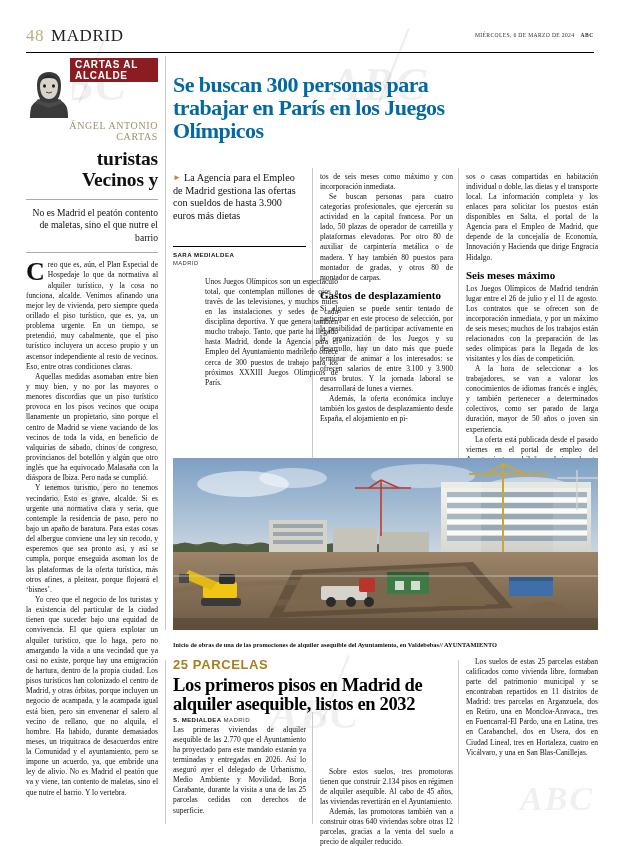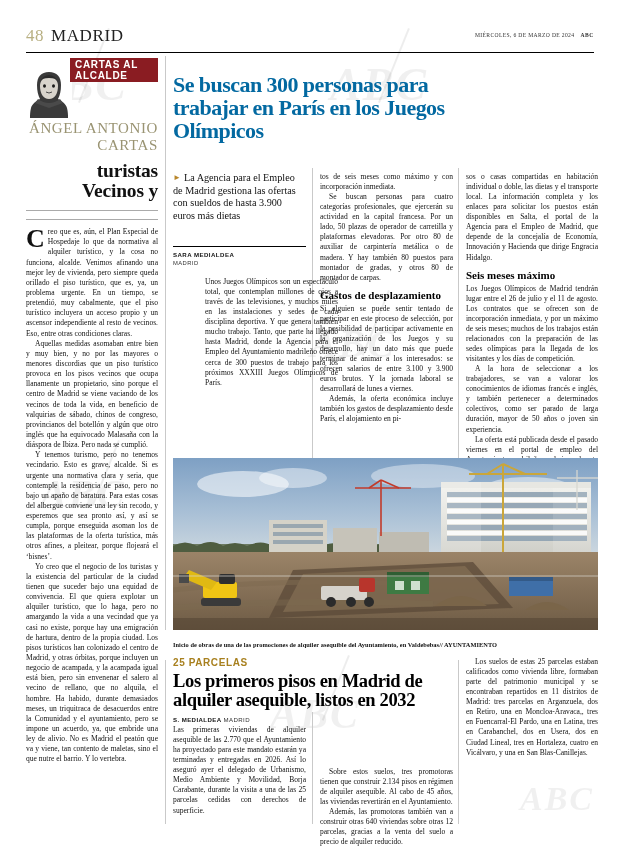--- a/index.html
+++ b/index.html
@@ -31,21 +31,21 @@
 
   .rule-top{position:absolute;left:26px;right:26px;top:52px;height:1px;background:#000;}
 
   
   .col{position:absolute;}
   .vrule{position:absolute;width:1px;background:#c9c9c9;}
 
   
   .kicker-band{background:#8a1c22;color:#fff;font-family:"Liberation Sans",sans-serif;
      font-size:10px;font-weight:700;letter-spacing:.7px;padding:1px 5px;display:inline-block;}
-  .author-name{font-family:"Liberation Serif",serif;color:#9a9473;font-size:15px;
+  .author-name{font-family:"Liberation Serif",serif;color:#9a9473;font-size:10px;
      letter-spacing:.6px;text-align:right;line-height:1.12;margin-top:4px;}
   .op-title{font-family:"Liberation Serif",serif;font-weight:700;font-size:19.5px;
      line-height:1.04;text-align:right;margin-top:7px;letter-spacing:-.2px;}
   .op-rule{height:1px;background:#aaa;margin:9px 0 7px 0;}
   .op-sub{font-family:"Liberation Serif",serif;font-size:9.6px;line-height:1.30;
      text-align:right;color:#111;}
   .op-rule2{height:1px;background:#aaa;margin:8px 0 7px 0;}
   .op-body{font-family:"Liberation Serif",serif;font-size:7.55px;line-height:1.345;
      text-align:justify;color:#111;hyphens:auto;}
   .op-body p{margin:0;text-indent:9px;}
@@ -73,21 +73,21 @@
   .body p.first{text-indent:0;}
   .subhead{font-family:"Liberation Serif",serif;font-weight:700;font-size:11px;
      line-height:1.1;margin:6px 0 3px 0;color:#000;}
 
   
   .photo{position:absolute;overflow:hidden;background:#8fa7bd;}
   .cap{font-family:"Liberation Serif",serif;font-weight:700;font-size:6.35px;
      color:#111;letter-spacing:.05px;}
 
   
-  .epigraph{font-family:"Liberation Sans",sans-serif;font-weight:700;font-size:10px;
+  .epigraph{font-family:"Liberation Sans",sans-serif;font-weight:700;font-size:13px;
      letter-spacing:.6px;color:#a8801f;}
   .headline2{font-family:"Liberation Serif",serif;font-weight:700;font-size:18.5px;
      line-height:1.045;letter-spacing:-.35px;color:#000;margin-top:4px;}
   .byline2{font-family:"Liberation Sans",sans-serif;font-size:6.1px;letter-spacing:.4px;}
   .byline2 b{font-weight:700;}
   .byline2 .city{color:#333;}
 </style>
 </head>
 <body>
 
@@ -147,20 +147,21 @@
     <div style="margin-top:62px;">
       <div class="author-name">
         <div>ÁNGEL ANTONIO</div>
         <div>CARTAS</div>
       </div>
       <div class="op-title">
         <div>turistas</div>
         <div>Vecinos y</div>
       </div>
       <div class="op-rule"></div>
+      <div class="op-sub">No es Madrid el peatón contento de maletas, sino el que nutre el barrio</div>
       <div class="op-rule2"></div>
 
       <div class="op-body">
         <p class="first"><span class="dropcap">C</span><span>reo que es, aún, el Plan Especial de Hospedaje lo que da normativa al alquiler turístico, y la cosa no funciona, alcalde. Venimos afinando una mejor ley de vivienda, pero siempre queda orillado el piso turístico, que es, ya, un problema urgente. En un tiempo, se pretendió, muy cabalmente, que el piso turístico incluyera un acceso propio y un ascensor independiente al resto de vecinos. Eso, entre otras condiciones claras.</span></p>
         <p>Aquellas medidas asomaban entre bien y muy bien, y no por las mayores o menores discordias que un piso turístico provoca en los pisos vecinos que ocupa llanamente un propietario, sino porque el centro de Madrid se viene vaciando de los vecinos de toda la vida, en beneficio de valquirias de sábado, chinos de congreso, provincianos del botellón y algún que otro inglés que ha equivocado Malasaña con la diáspora de Ibiza. Pero nada se cumplió.</p>
         <p>Y tenemos turismo, pero no tenemos vecindario. Esto es grave, alcalde. Si es urgente una normativa clara y seria, que contemple la residencia de paso, pero no bajo un apaño de baratura. Para estas cosas del albergue conviene una ley sin recodo, y esperemos que sea pronto así, y así se cumpla, porque enseguida asoman los de las plataformas de la oferta turística, más otros afines, a pleitear, porque flojeará el ‘bisnes’.</p>
         <p>Yo creo que el negocio de los turistas y la existencia del particular de la ciudad tienen que suceder bajo una equidad de convivencia. El que quiera explotar un alquiler turístico, que lo haga, pero no amargando la vida a una vecindad que ya casi no existe, porque hay una emigración de hartura, dentro de la propia ciudad. Los pisos turísticos han colonizado el centro de Madrid, y otras órbitas, porque incluyen un negocio de acampada, y la acampada igual está bien, pero sin envenenar el salero al vecino de rellano, que no alquila, el hombre. Ha habido, durante demasiados meses, un triquitraca de desacuerdos entre la Comunidad y el ayuntamiento, pero se impone un acuerdo, ya, que embride una ley de alivio. No es Madrid el peatón que va y viene, tan contento de maletas, sino el que nutre el barrio. Y lo vertebra.</p>
       </div>
     </div>
   </div>
@@ -188,21 +189,21 @@
   </div>
 
   <div class="col" style="left:320px;top:172px;width:133px;">
     <div class="body">
       <p class="first">tos de seis meses como máximo y con incorporación inmediata.</p>
       <p>Se buscan personas para cuatro categorías profesionales, que ejercerán su actividad en la capital francesa. Por un lado, 50 plazas de operador de carretilla y plataformas elevadoras. Por otro 80 de auxiliar de carpintería metálica o de madera. Y hay también 80 puestos para montador de gradas, y otros 80 de montador de carpas.</p>
     </div>
     <div class="subhead">Gastos de desplazamiento</div>
     <div class="body">
       <p class="first">Si alguien se puede sentir tentado de participar en este proceso de selección, por la posibilidad de participar activamente en la organización de los Juegos y su desarrollo, hay un dato más que puede terminar de animar a los interesados: se ofrecen salarios de entre 3.100 y 3.900 euros brutos. Y la jornada laboral se desarrollará de lunes a viernes.</p>
-      <p>Además, la oferta económica incluye también los gastos de desplazamiento desde París, el alojamiento en pi-</p>
+      <p>Además, la oferta económica incluye también los gastos de desplazamiento desde España, el alojamiento en pi-</p>
     </div>
   </div>
 
   <div class="col" style="left:466px;top:172px;width:132px;">
     <div class="body">
       <p class="first">sos o casas compartidas en habitación individual o doble, las dietas y el transporte local. La información completa y los enlaces para solicitar los puestos están disponibles en Salta, el portal de la Agencia para el Empleo de Madrid, que depende de la concejalía de Economía, Innovación y Hacienda que dirige Engracia Hidalgo.</p>
     </div>
     <div class="subhead">Seis meses máximo</div>
     <div class="body">
       <p class="first">Los Juegos Olímpicos de Madrid tendrán lugar entre el 26 de julio y el 11 de agosto. Los contratos que se ofrecen son de incorporación inmediata, y por un máximo de seis meses; muchos de los trabajos están relacionados con la preparación de las sedes olímpicas para la llegada de los visitantes y los días de competición.</p>

